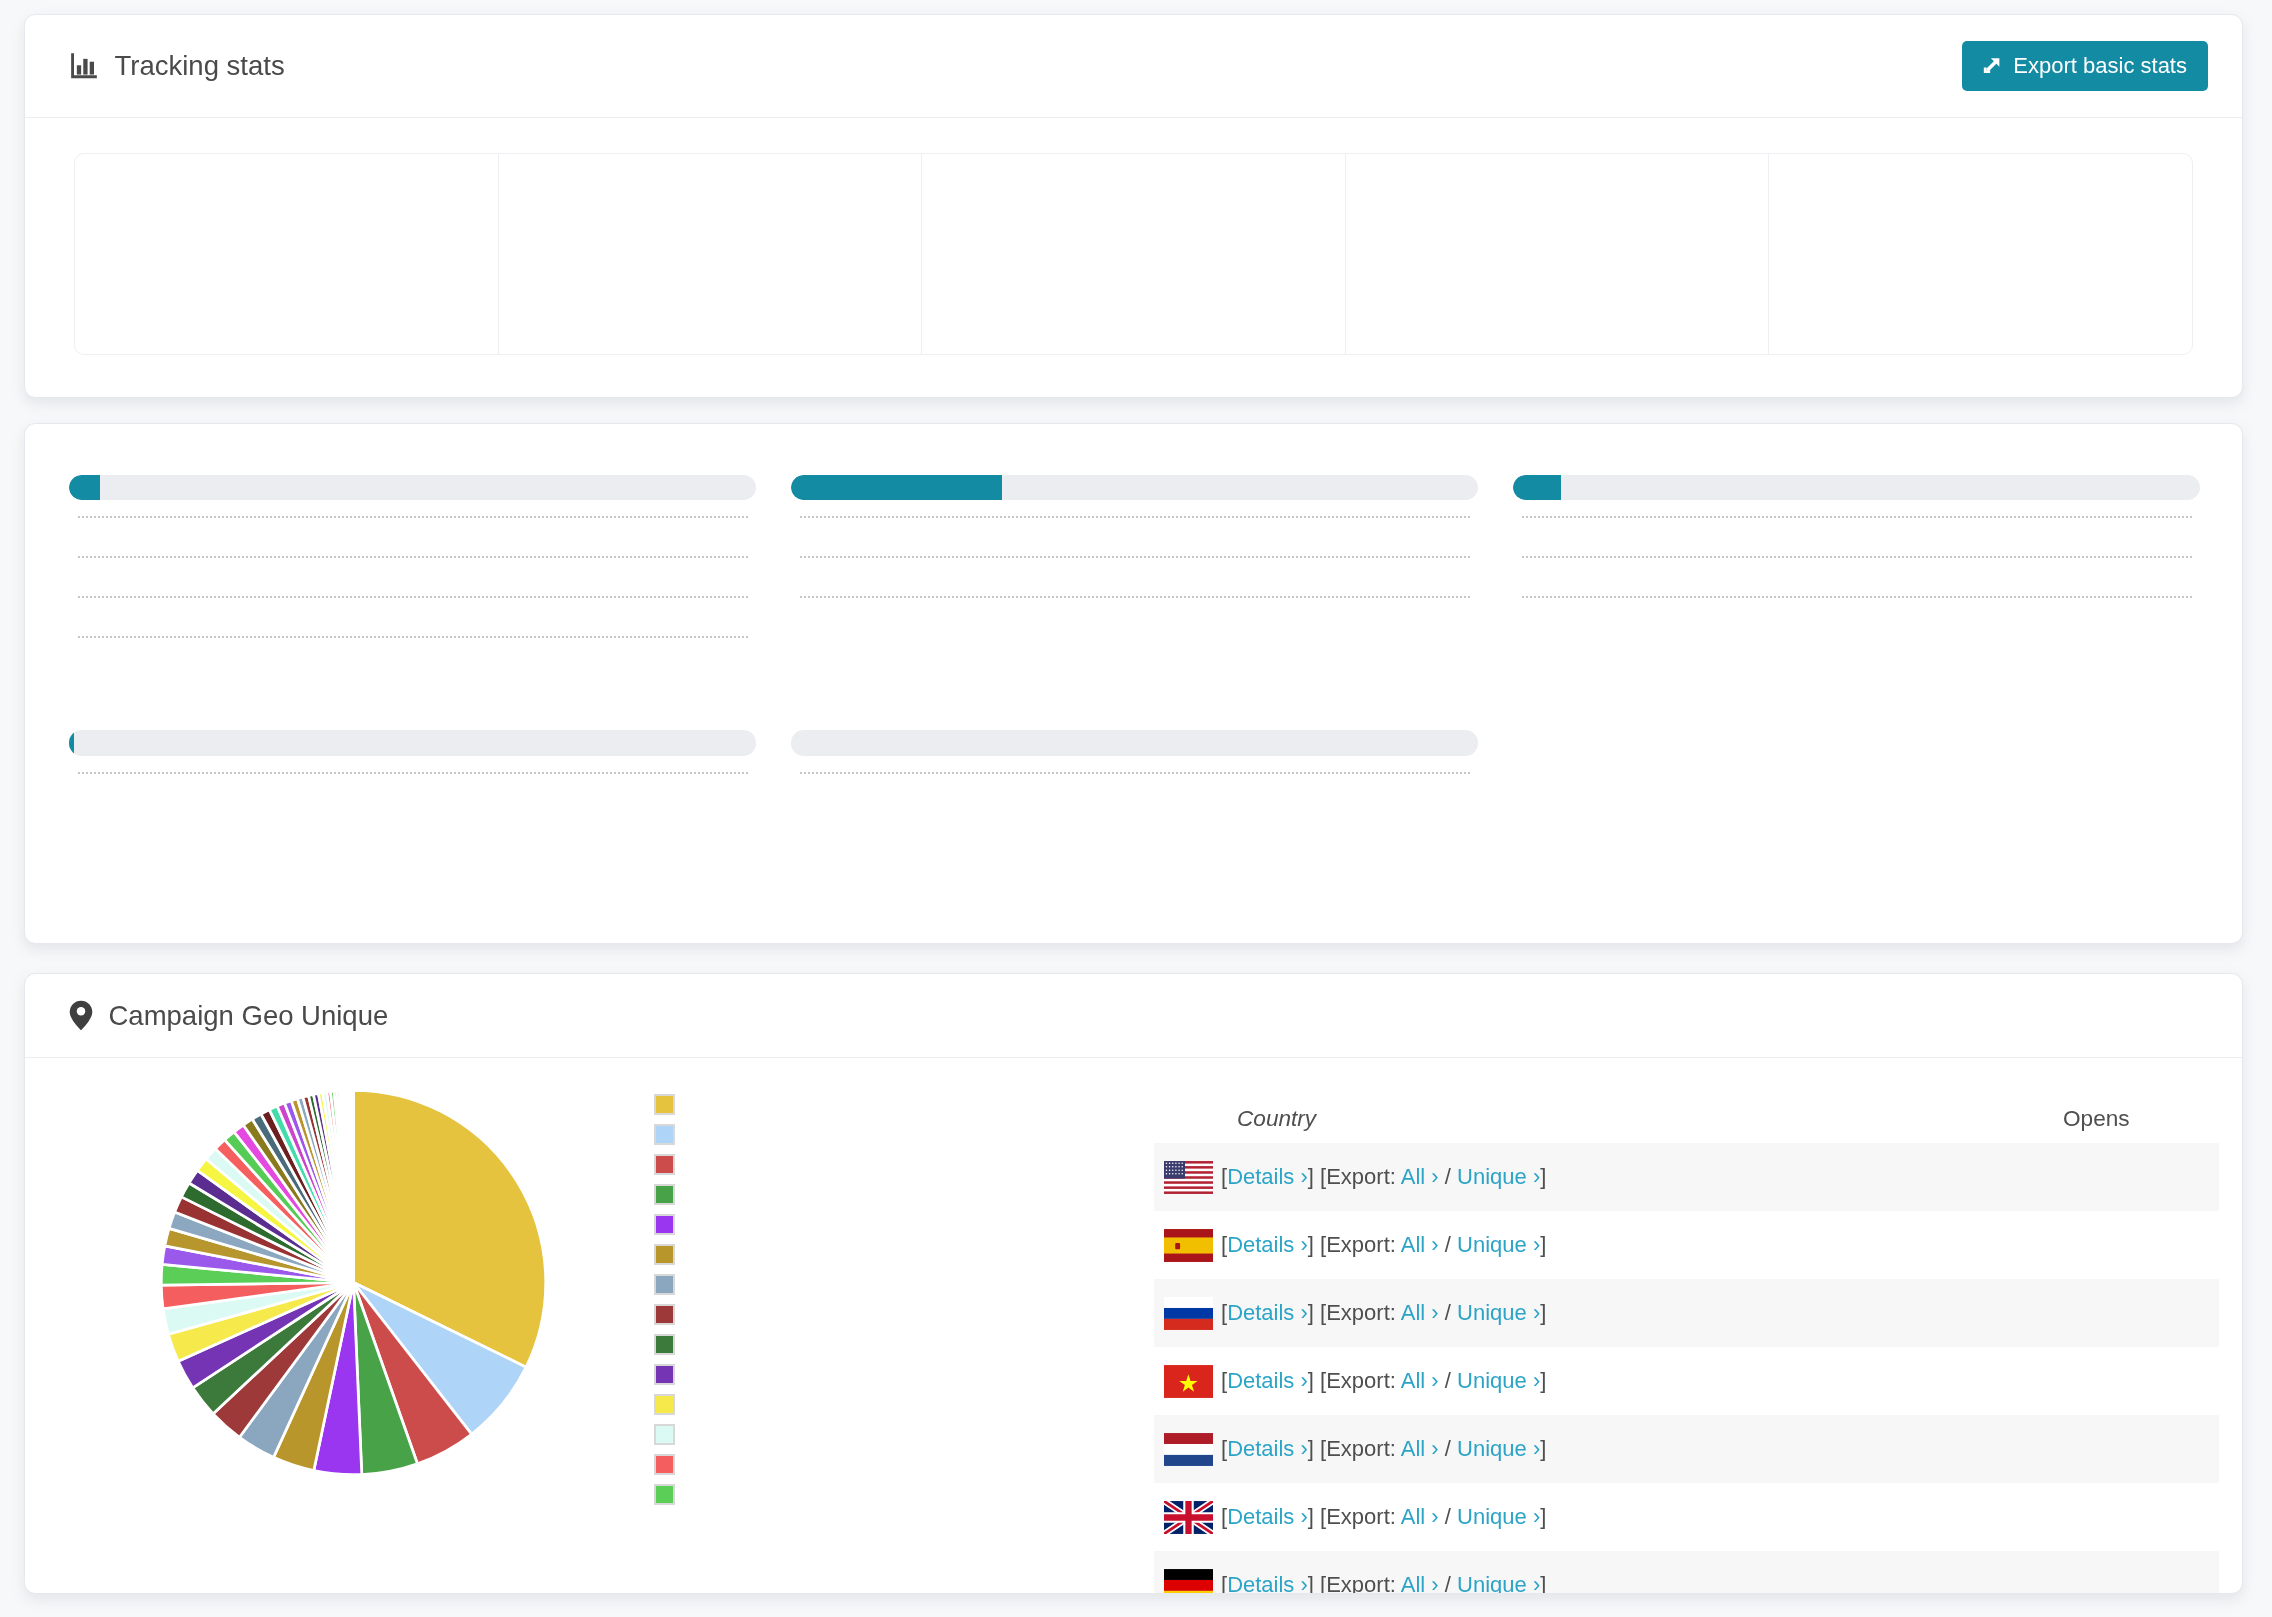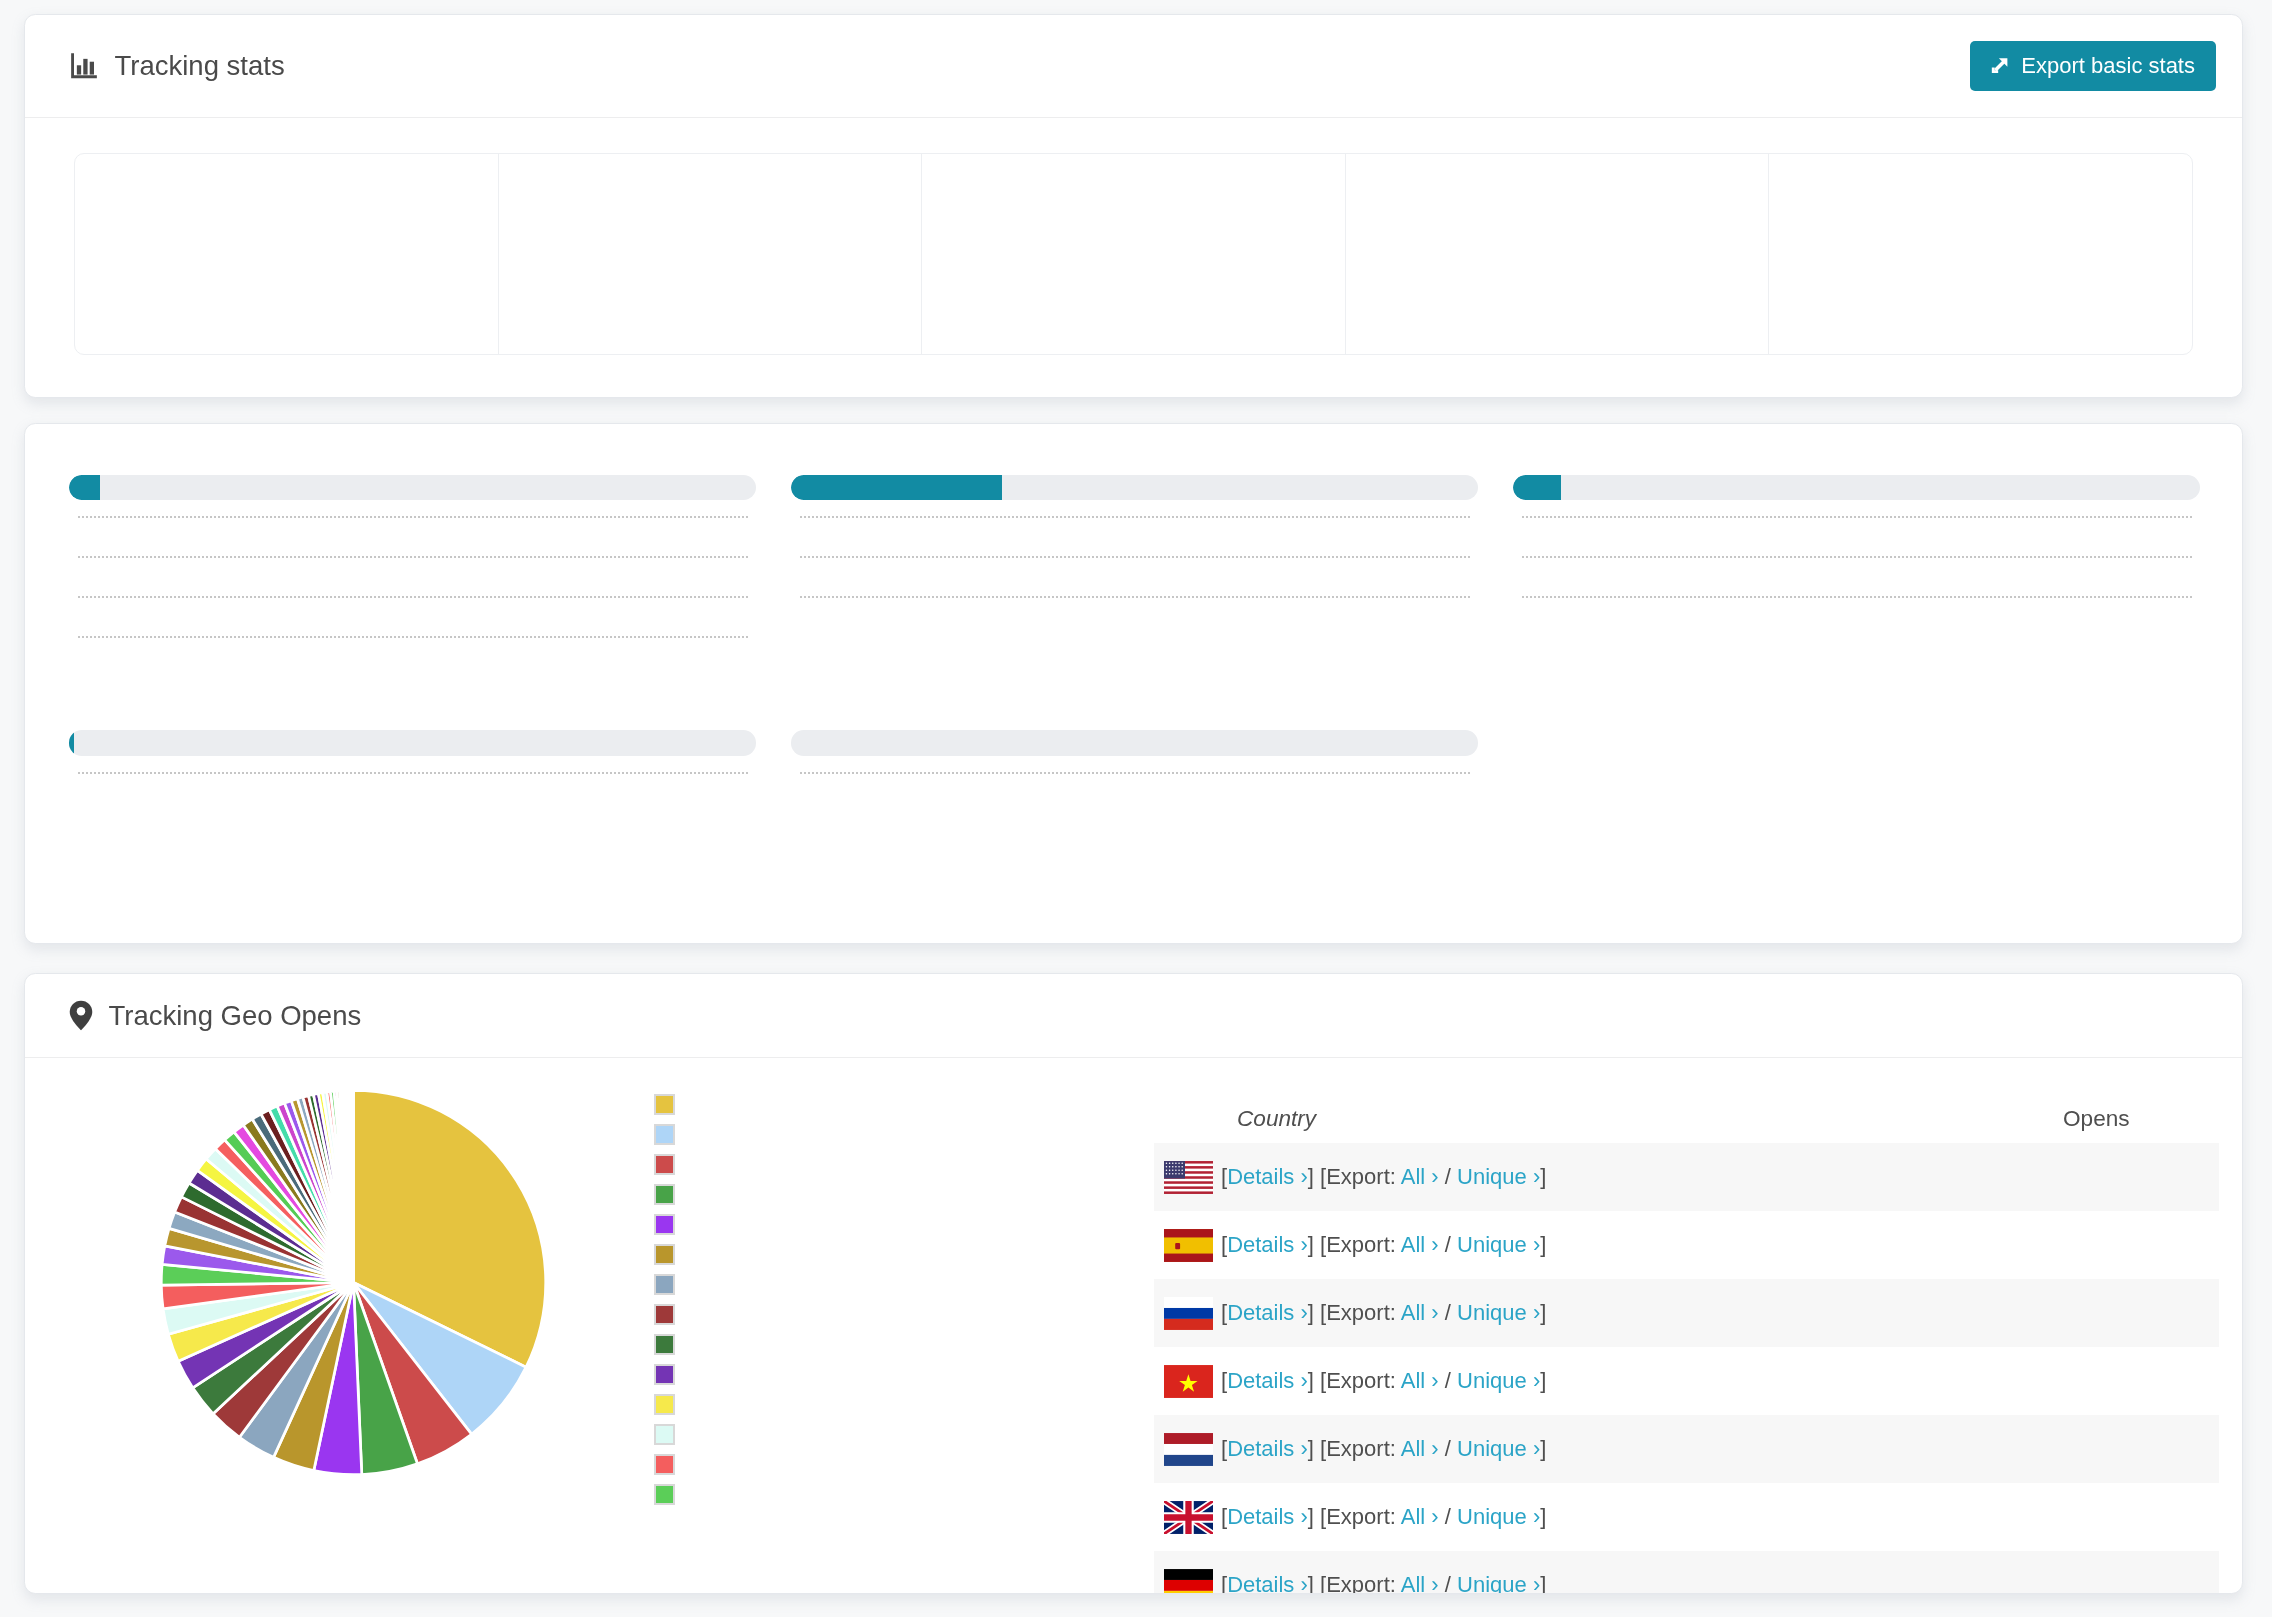--- a/index.html
+++ b/index.html
@@ -17,21 +17,21 @@
     background: #fff;
     border: 0.7px solid #e5e8ec;
     border-radius: 11.3px;
     box-shadow: 0 5.6px 12.7px rgba(140,152,164,.18);
   }
   
   #card-tracking { top: 14px; height: 384px; }
   .card-header {
     height: 103px;
     display: flex; align-items: center;
-    padding: 0 26px 0 44px;
+    padding: 0 34px 0 44px;
     border-bottom: 1.4px solid #ededee;
     font-size: 27.5px; color: #4a4a4a;
   }
   .card-header .hicon { margin-right: 15.5px; display: flex; }
   .export-btn {
     margin-left: auto;
     background: #128ba3;
     color: #fff;
     font-size: 22px;
     border: none; border-radius: 5px;
@@ -256,21 +256,21 @@
 </div>
 
 <div class="card" id="card-geo">
   <div class="card-header" style="height:84px;">
     <span class="hicon">
       <svg width="24" height="31" viewBox="0 0 34 44">
         <path d="M17 1 C8 1 1 8 1 17 c0 11 16 26 16 26 s16 -15 16 -26 C33 8 26 1 17 1 z" fill="#3f3f3f"></path>
         <circle cx="17" cy="16" r="6" fill="#fff"></circle>
       </svg>
     </span>
-    <span>Tracking Geo Opens</span>
+    <span>Campaign Geo Unique</span>
   </div>
   <svg id="geo-pie" viewBox="0 0 600 600">
       <path d="M300,300 L300.00,18.00 A282,282 0 0 1 553.17,424.22 Z" fill="#e5c33f" stroke="#ffffff" stroke-width="4" stroke-linejoin="round"></path>
       <path d="M300,300 L553.17,424.22 A282,282 0 0 1 473.19,522.55 Z" fill="#aed5f7" stroke="#ffffff" stroke-width="4" stroke-linejoin="round"></path>
       <path d="M300,300 L473.19,522.55 A282,282 0 0 1 393.80,565.94 Z" fill="#cc4b4b" stroke="#ffffff" stroke-width="4" stroke-linejoin="round"></path>
       <path d="M300,300 L393.80,565.94 A282,282 0 0 1 312.15,581.74 Z" fill="#48a348" stroke="#ffffff" stroke-width="4" stroke-linejoin="round"></path>
       <path d="M300,300 L312.15,581.74 A282,282 0 0 1 241.78,575.93 Z" fill="#9a36f0" stroke="#ffffff" stroke-width="4" stroke-linejoin="round"></path>
       <path d="M300,300 L241.78,575.93 A282,282 0 0 1 182.70,556.45 Z" fill="#b9962c" stroke="#ffffff" stroke-width="4" stroke-linejoin="round"></path>
       <path d="M300,300 L182.70,556.45 A282,282 0 0 1 132.71,527.02 Z" fill="#8ba6bf" stroke="#ffffff" stroke-width="4" stroke-linejoin="round"></path>
       <path d="M300,300 L132.71,527.02 A282,282 0 0 1 94.08,492.66 Z" fill="#9e3939" stroke="#ffffff" stroke-width="4" stroke-linejoin="round"></path>

